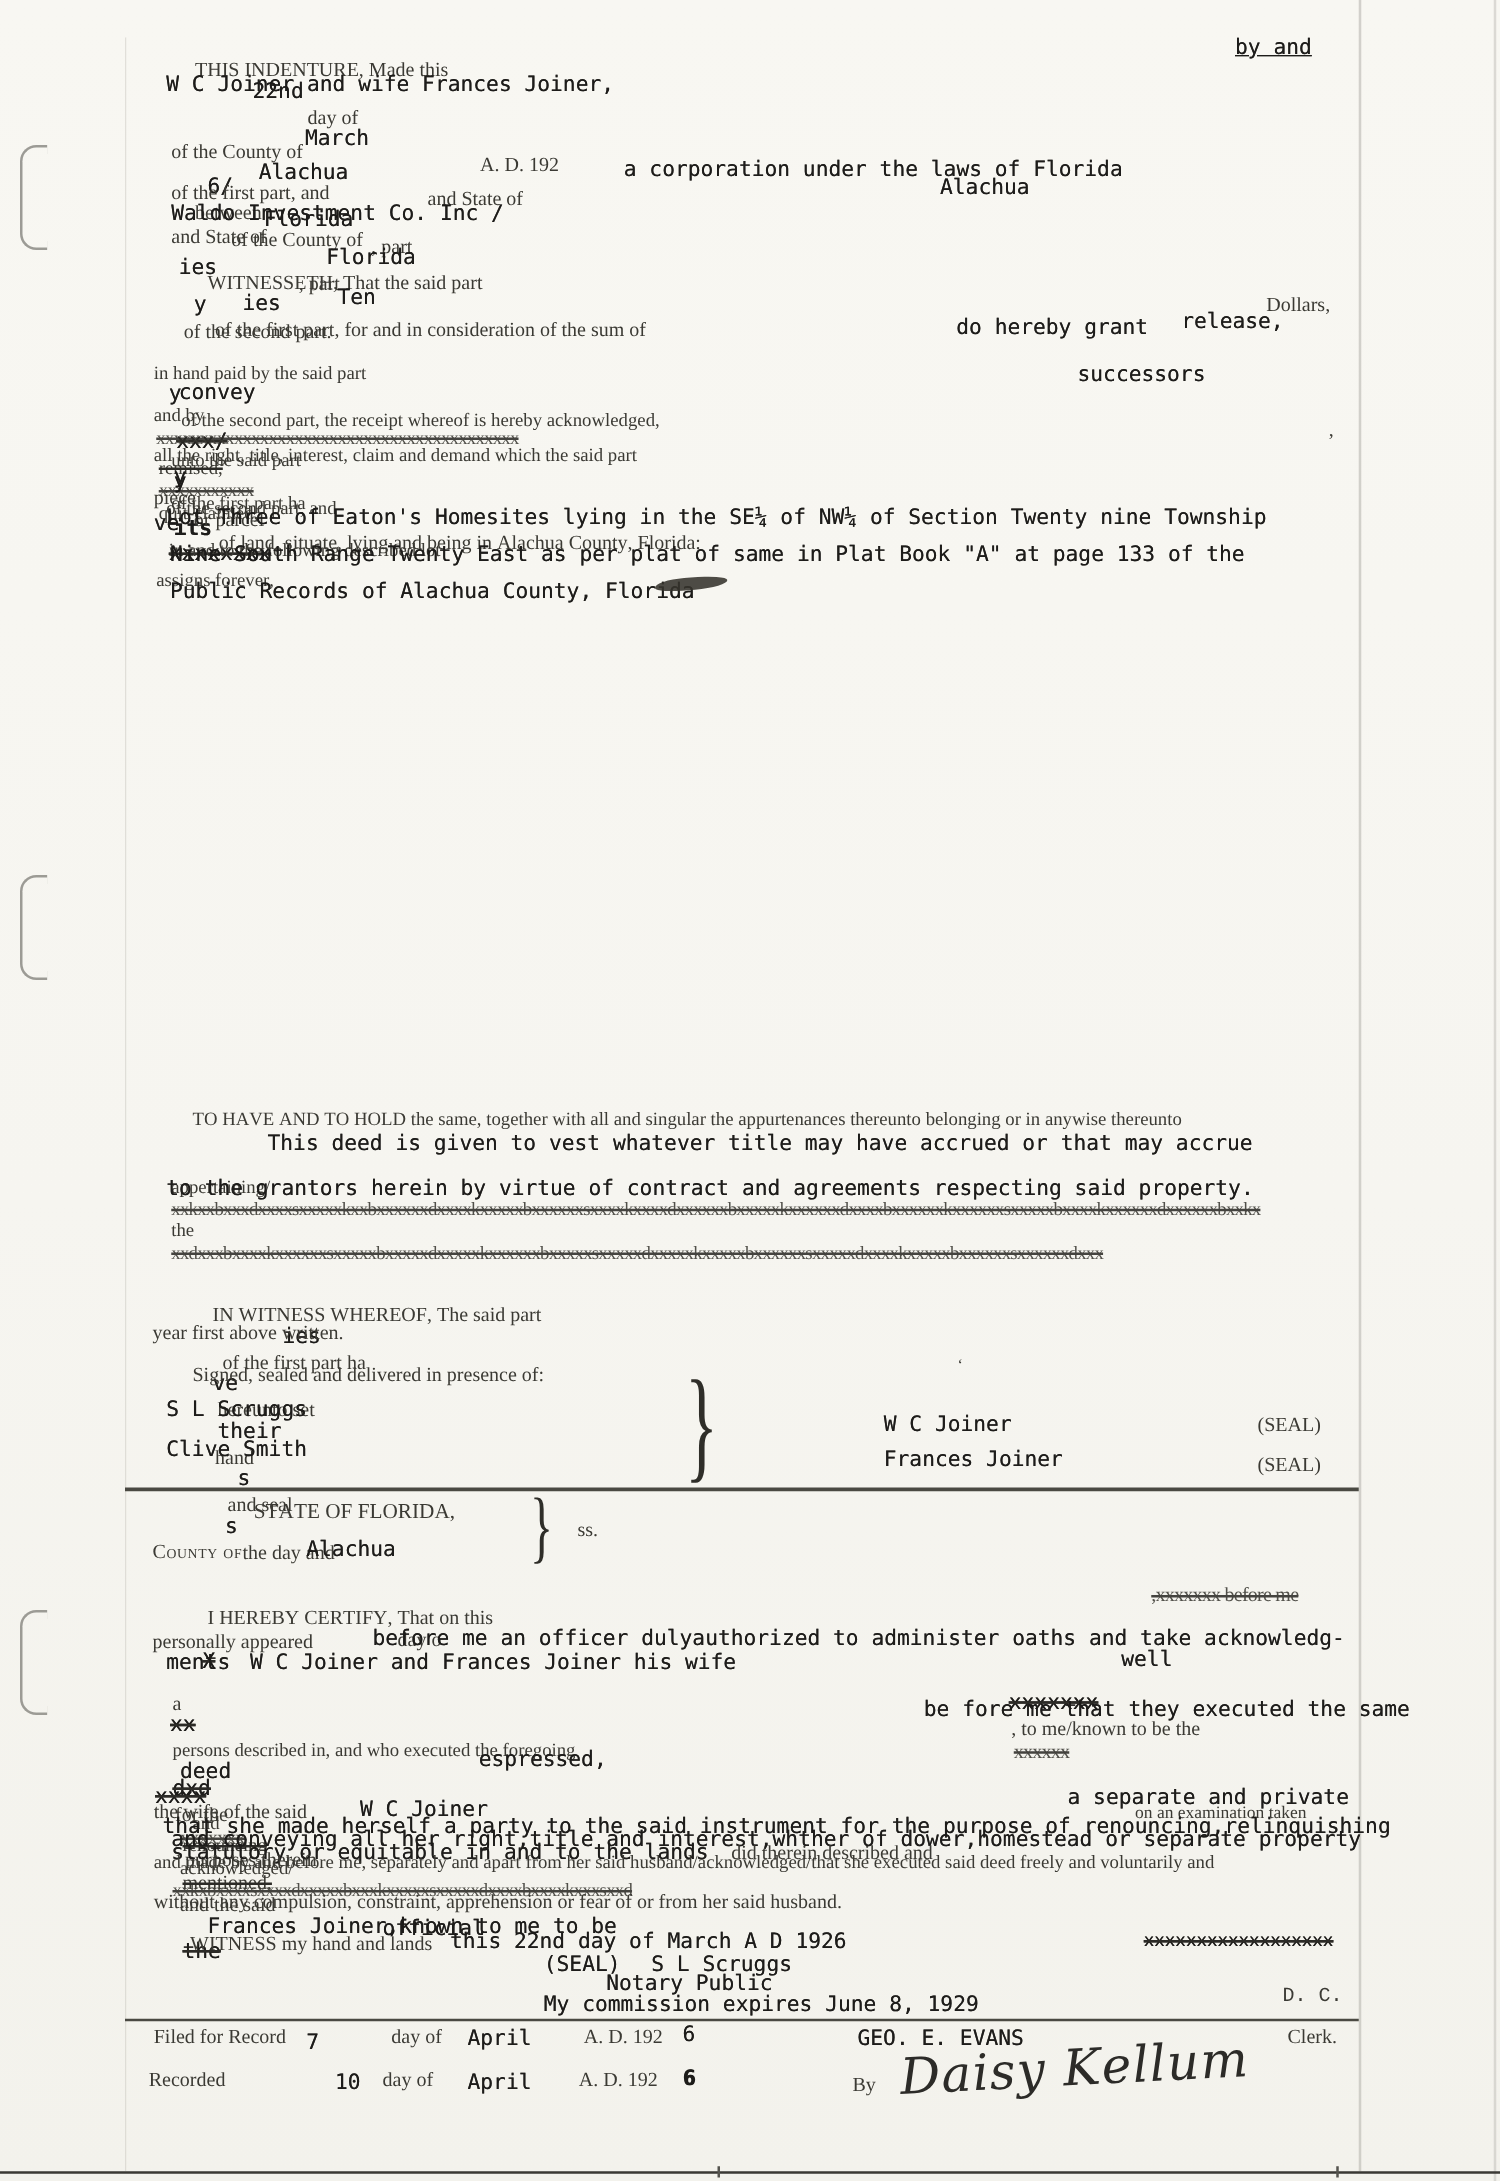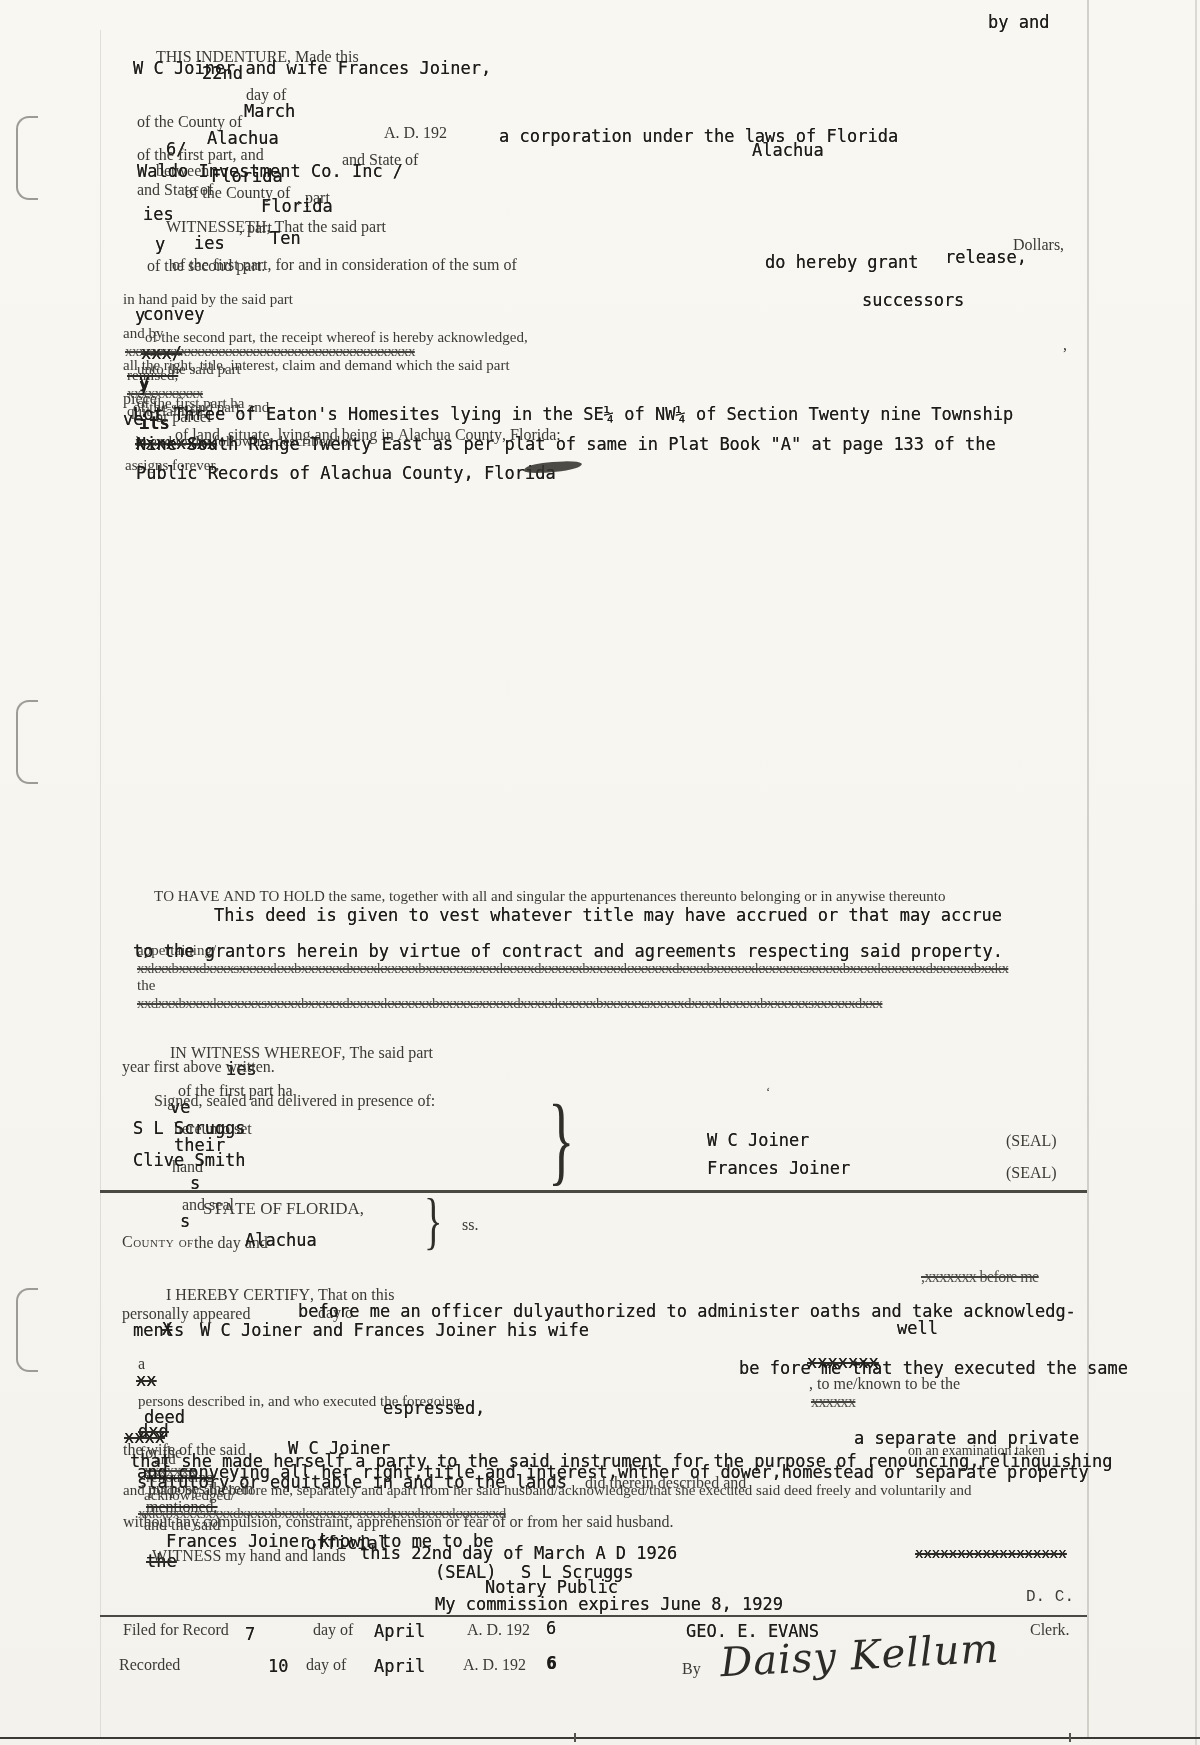--- a/index.html
+++ b/index.html
@@ -34,21 +34,21 @@
 
 <div class="page">
 
   <div class="vline" style="left:100px;top:30px;height:1707px;width:1px;opacity:.4"></div>
   <div class="vline" style="left:1087px;top:0;height:1737px;"></div>
   <div class="vline" style="left:1195px;top:0;height:1745px;opacity:.5"></div>
   <div class="cmark" style="left:16px;top:116px;"></div>
   <div class="cmark" style="left:16px;top:700px;"></div>
   <div class="cmark" style="left:16px;top:1288px;"></div>
 
-  <div class="seg t" style="left:988px;top:12px;">by and</div>
+  <div class="seg t" style="left:988px;top:28px;text-decoration:underline;">by and</div>
   <div class="line" style="left:140px;top:30px;">
     <span class="p">THIS INDENTURE, Made this</span>
     <span class="t" style="margin-left:46px">22nd</span>
     <span class="p" style="margin-left:90px">day of</span>
     <span class="t" style="margin-left:88px">March</span>
     <span class="p" style="margin-left:228px">A. D. 192</span>
     <span class="t" style="margin-left:10px">6/</span>
     <span class="p">between</span>
   </div>
   <div class="seg t" style="left:133px;top:58px;">W C Joiner and wife Frances Joiner,</div>

